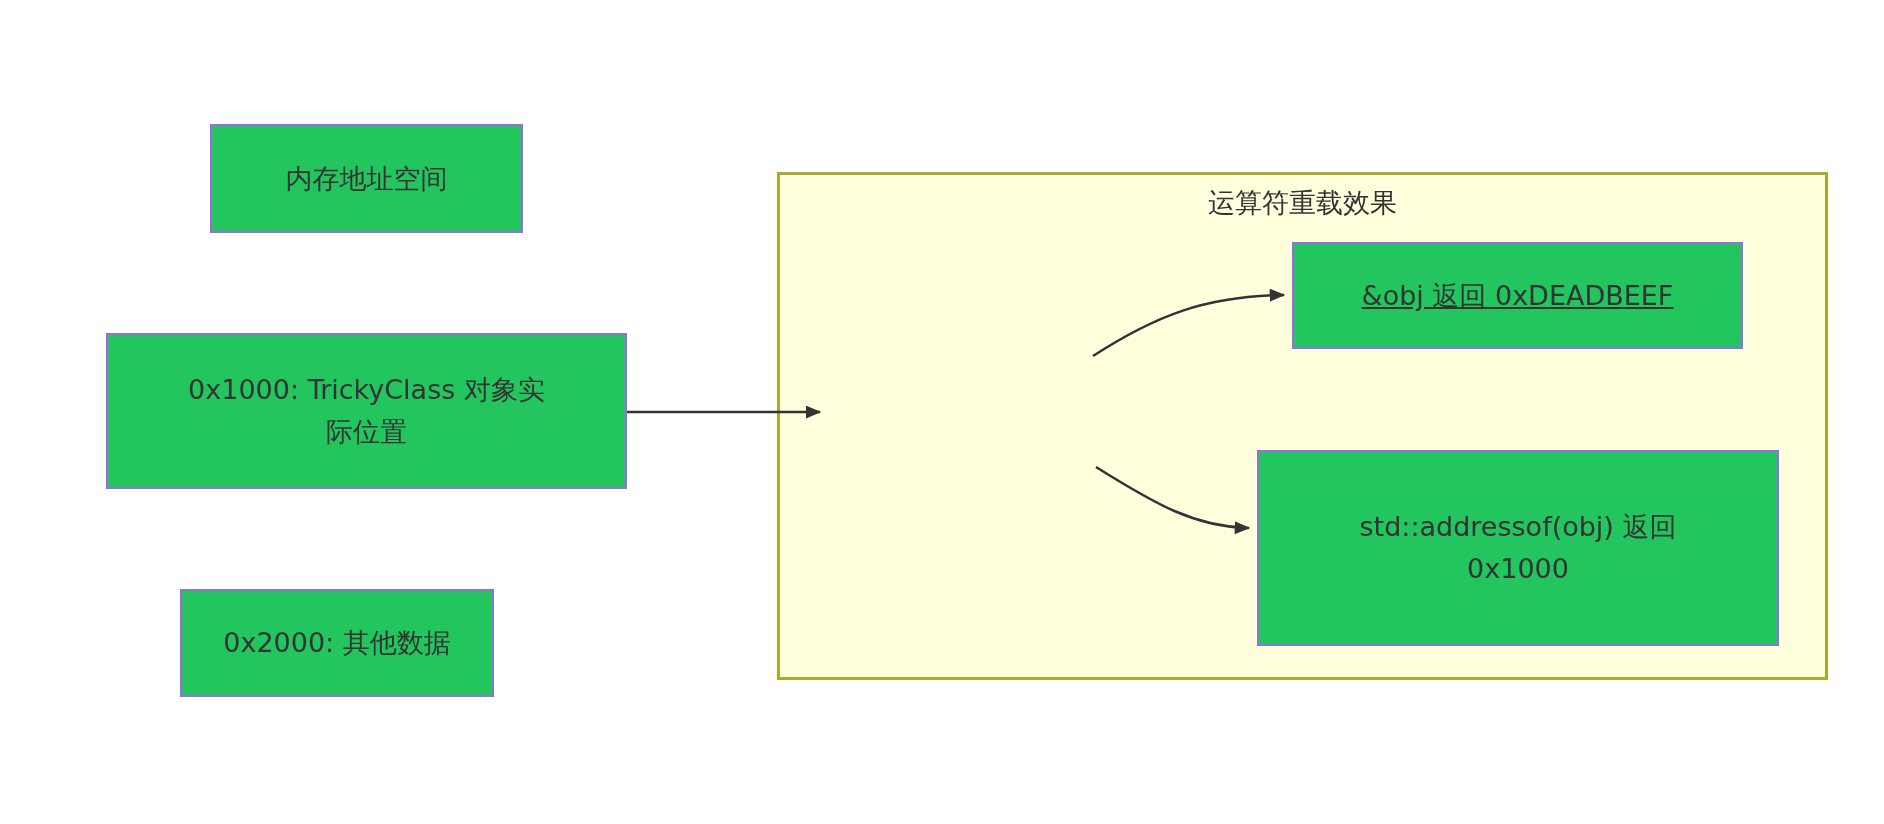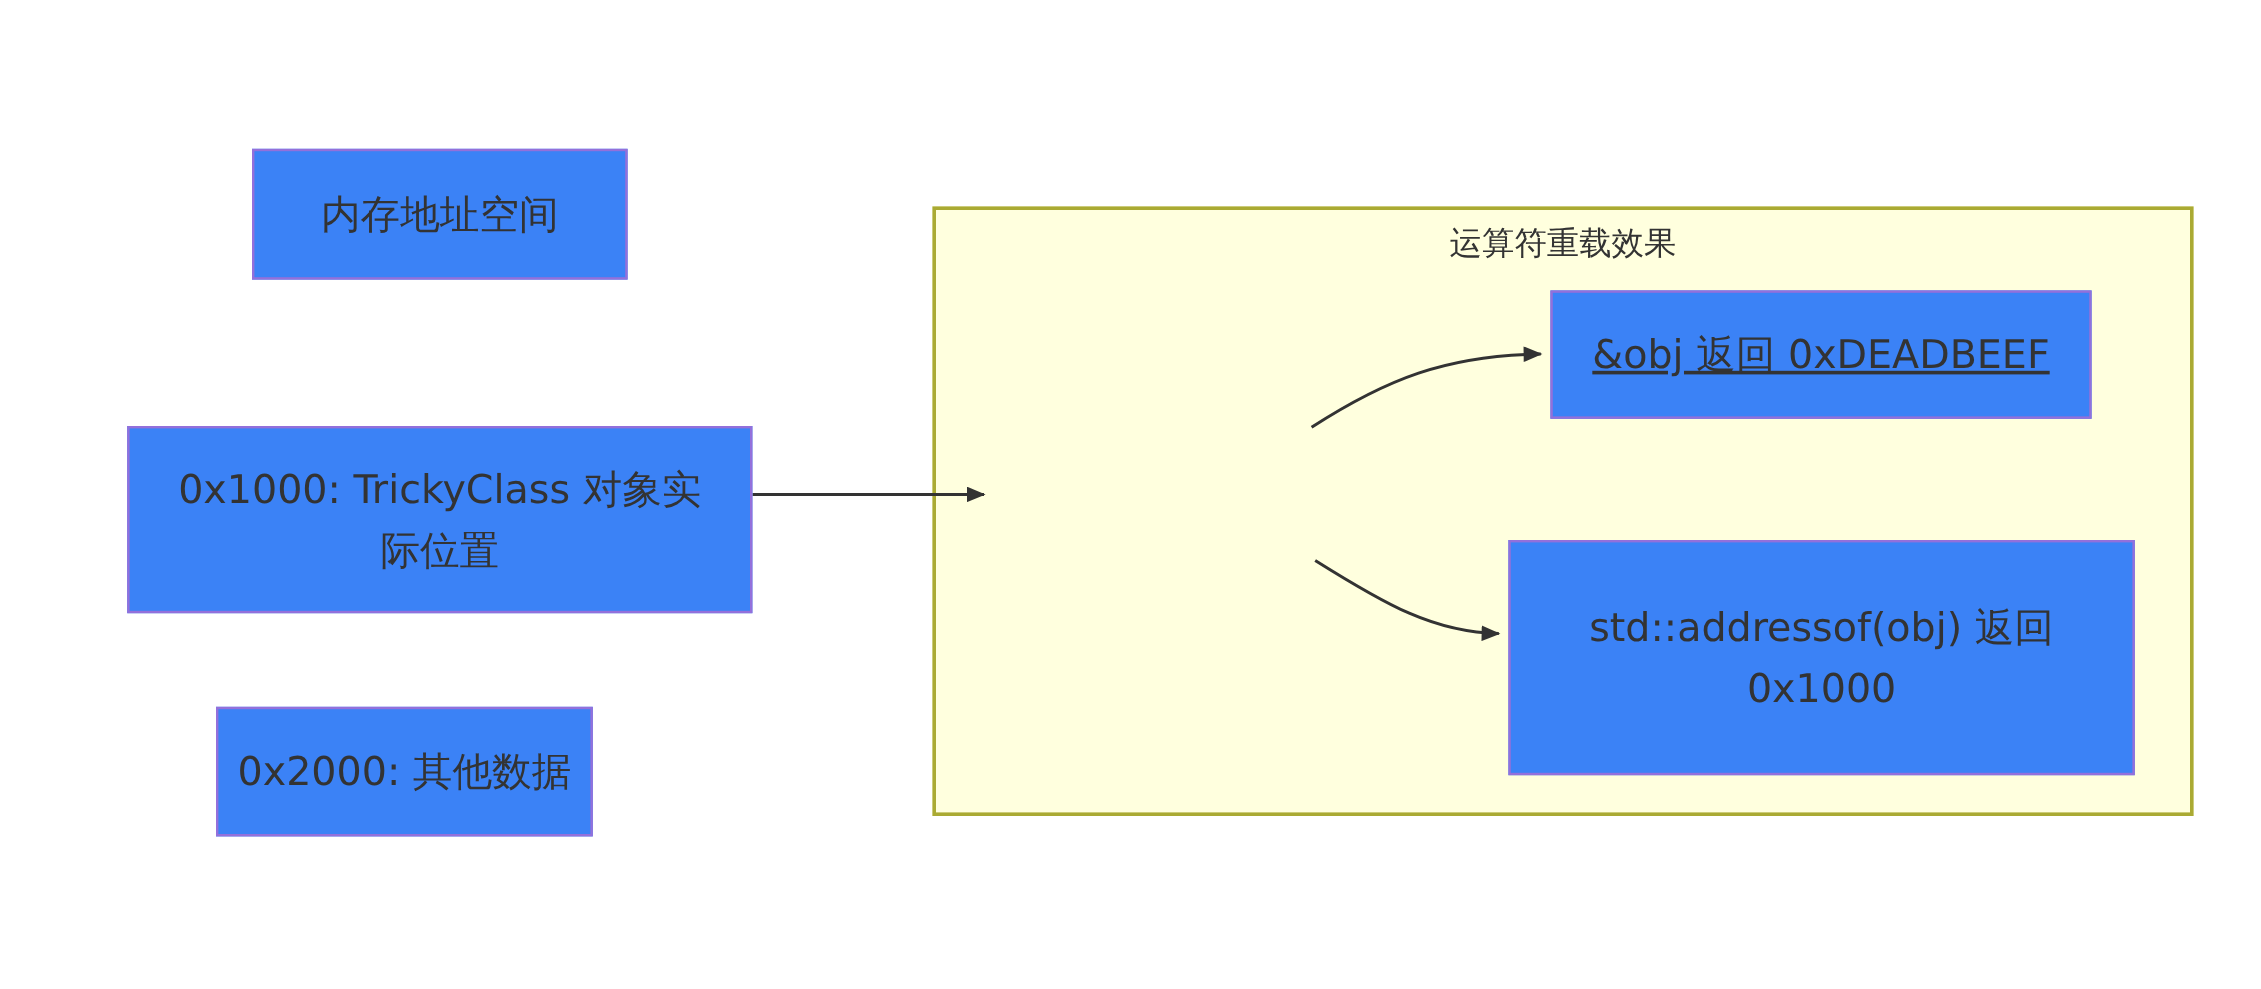--- a/index.html
+++ b/index.html
@@ -25,28 +25,28 @@
     position: absolute;
     top: 10px;
     left: 0;
     right: 0;
     text-align: center;
     font-size: 27px;
     color: #333333;
   }
   .node {
     position: absolute;
-    background: #3b82f6;
+    background: #22c55e;
     border: 2px solid #9370DB;
     box-sizing: border-box;
     display: flex;
     align-items: center;
     justify-content: center;
     text-align: center;
-    font-size: 33px;
+    font-size: 27px;
     line-height: 1.55;
     color: #333333;
     white-space: pre-line;
     padding: 0 10px;
   }
   .edges {
     position: absolute;
     left: 0;
     top: 0;
     width: 1884px;
@@ -75,21 +75,21 @@
         <path d="M0,0 L12,5 L0,10 z" fill="#333333"></path>
       </marker>
     </defs>
     <path class="edge" d="M 627 412 L 820 412" marker-end="url(#arrowhead)"></path>
     <path class="edge" d="M 1093 356 C 1155 316, 1205 296, 1284 295" marker-end="url(#arrowhead)"></path>
     <path class="edge" d="M 1096 467 C 1155 504, 1195 527, 1249 528" marker-end="url(#arrowhead)"></path>
   </svg>
 
   <div class="node" style="left:210px; top:124px; width:313px; height:109px;">内存地址空间</div>
 
-  <div class="node" style="left:106px; top:333px; width:521px; height:156px;margin-top:22px;">0x1000: TrickyClass 对象实
+  <div class="node" style="left:106px; top:333px; width:521px; height:156px;">0x1000: TrickyClass 对象实
 际位置</div>
 
   <div class="node" style="left:180px; top:589px; width:314px; height:108px;">0x2000: 其他数据</div>
 
 
   <div class="node" style="left:1292px; top:242px; width:451px; height:107px;text-decoration:underline;">&amp;obj 返回 0xDEADBEEF</div>
 
   <div class="node" style="left:1257px; top:450px; width:522px; height:196px;">std::addressof(obj) 返回
 0x1000</div>
 

